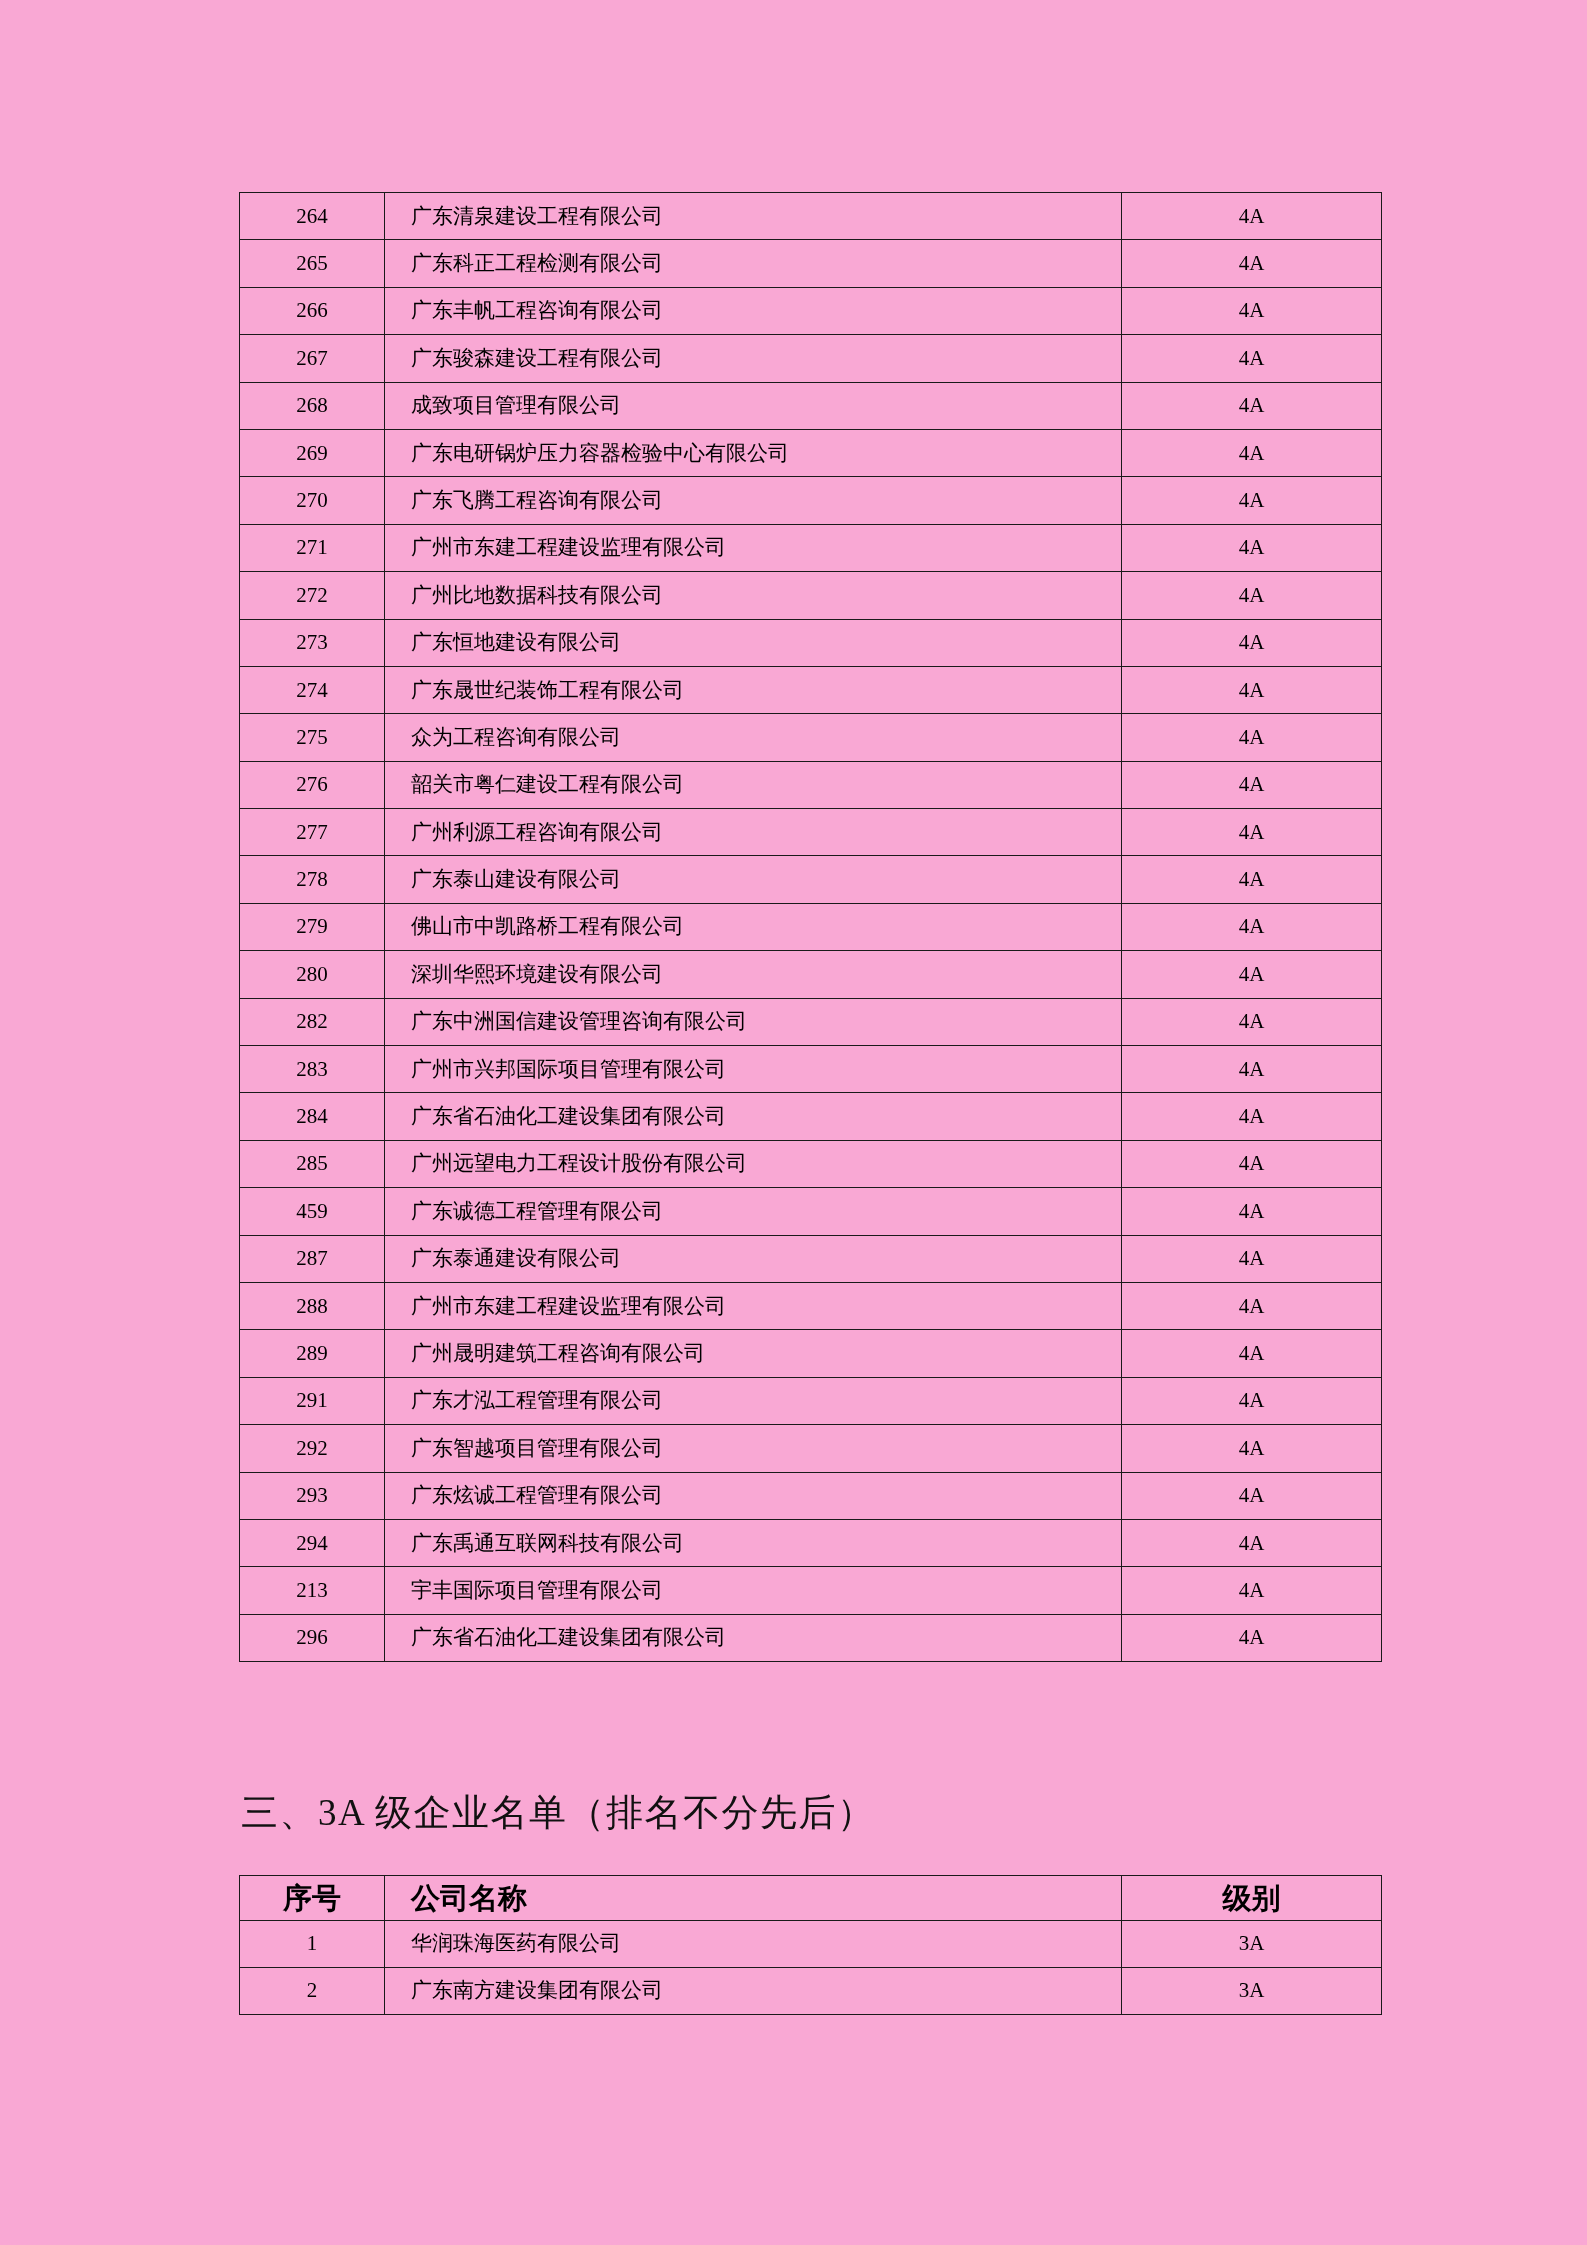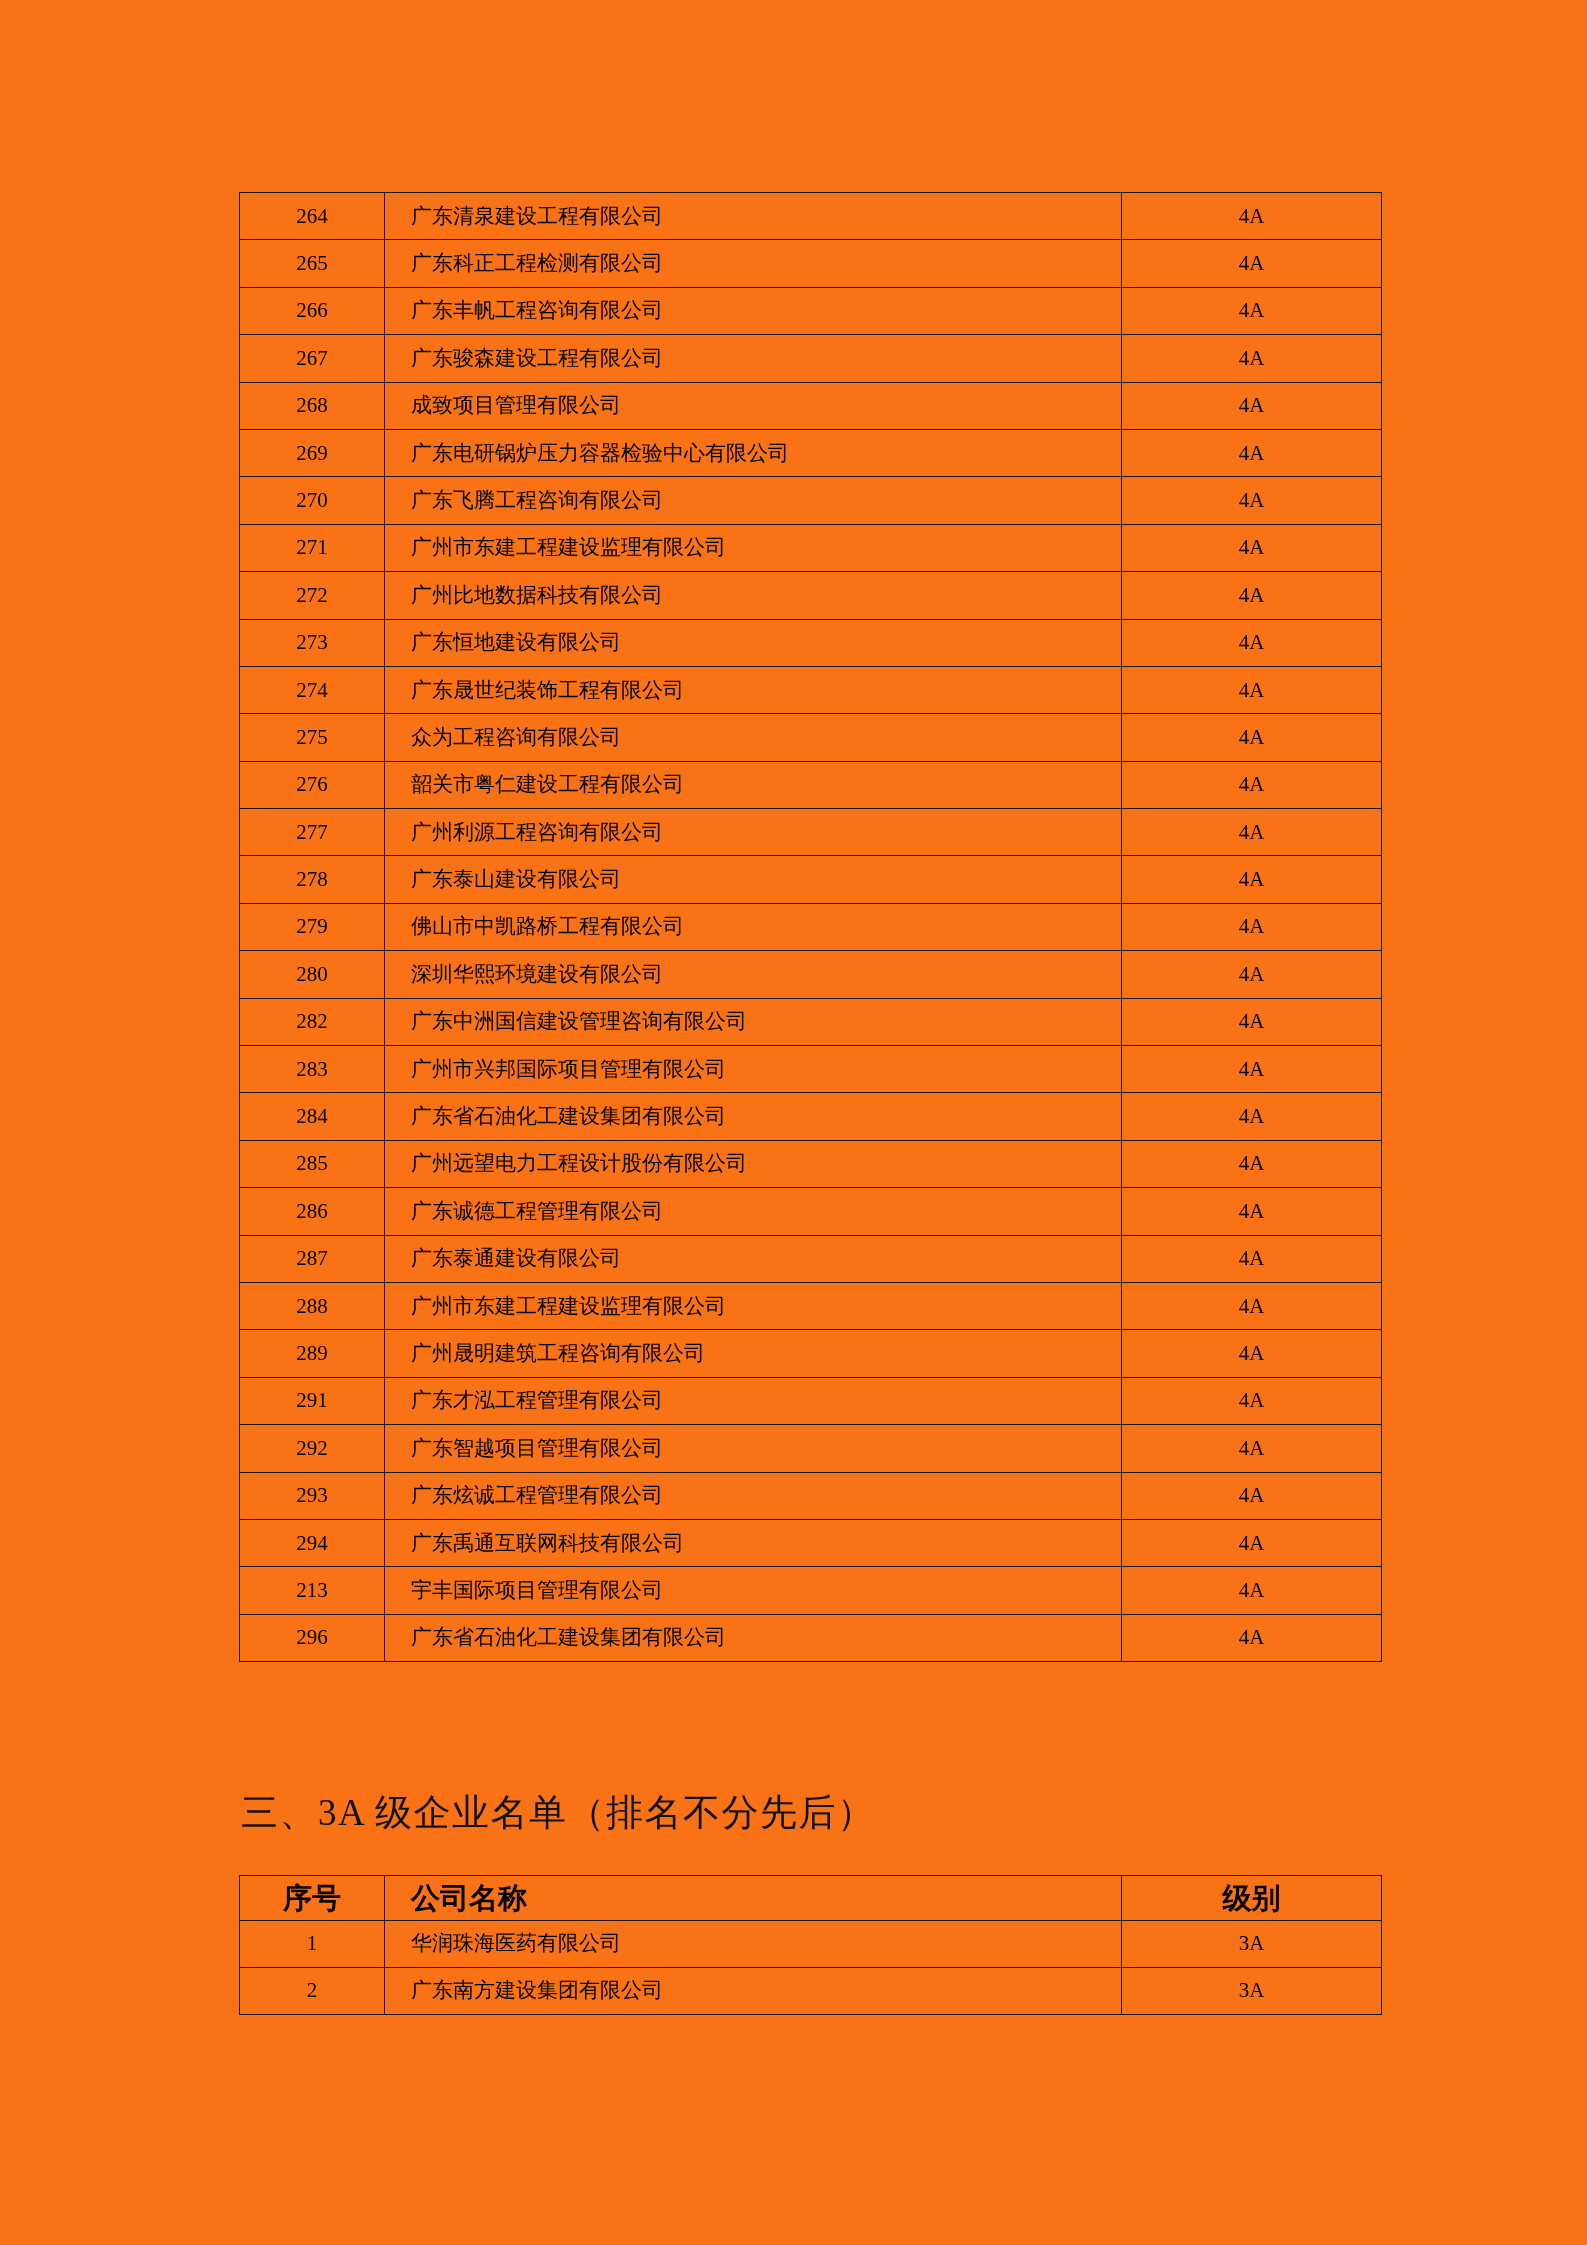--- a/index.html
+++ b/index.html
@@ -4,21 +4,21 @@
 <style>
   html, body {
     margin: 0;
     padding: 0;
     background: #ffffff;
   }
   .page {
     position: relative;
     width: 1587px;
     height: 2245px;
-    background: #f97316;
+    background: #f9a8d4;
     color: #000000;
     font-family: "Liberation Serif", "DejaVu Serif", serif;
     overflow: hidden;
     text-decoration: underline;
   }
   table.tbl {
     position: absolute;
     left: 239px;
     width: 1142px;
     border-collapse: collapse;
@@ -167,21 +167,21 @@
           <td class="no">284</td>
           <td class="name">广东省石油化工建设集团有限公司</td>
           <td class="level">4A</td>
         </tr>
         <tr>
           <td class="no">285</td>
           <td class="name">广州远望电力工程设计股份有限公司</td>
           <td class="level">4A</td>
         </tr>
         <tr>
-          <td class="no">286</td>
+          <td class="no">459</td>
           <td class="name">广东诚德工程管理有限公司</td>
           <td class="level">4A</td>
         </tr>
         <tr>
           <td class="no">287</td>
           <td class="name">广东泰通建设有限公司</td>
           <td class="level">4A</td>
         </tr>
         <tr>
           <td class="no">288</td>

